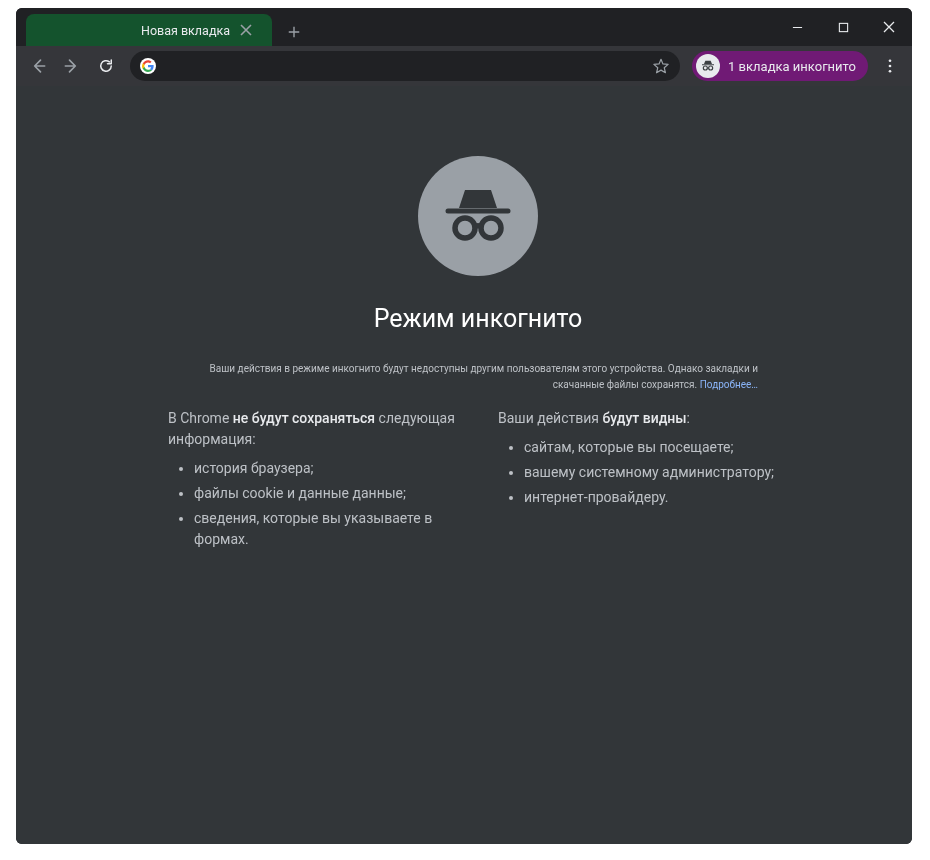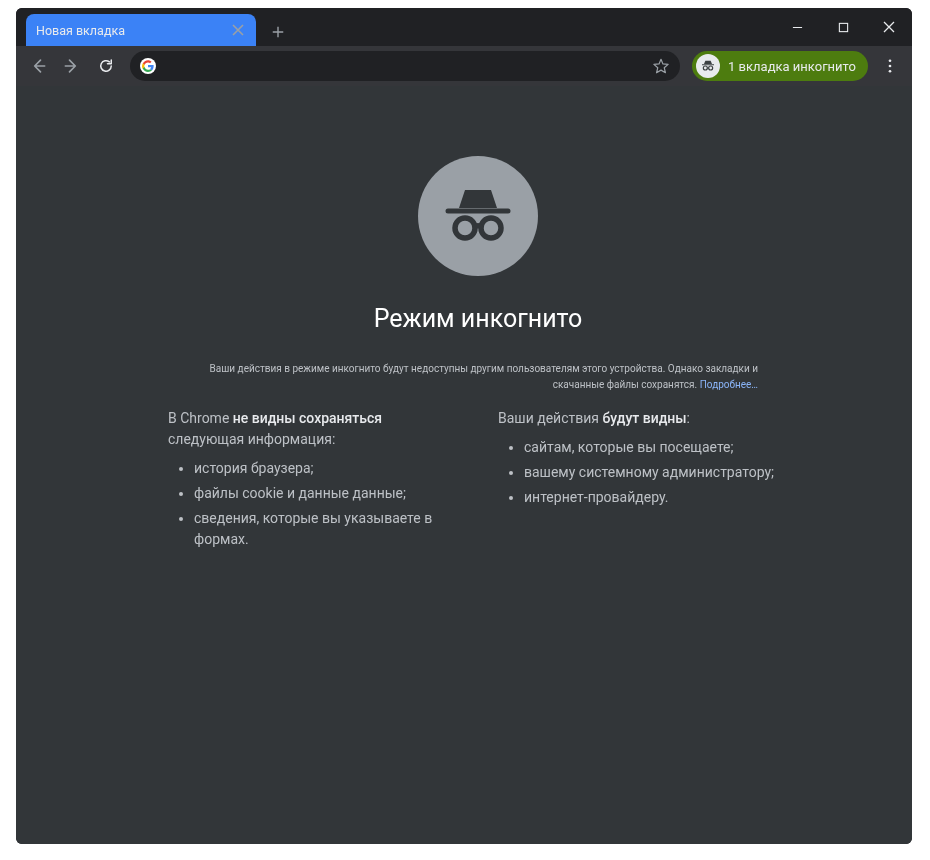--- a/index.html
+++ b/index.html
@@ -26,28 +26,29 @@
     align-items: stretch;
   }
   .tabstrip {
     display: flex; align-items: flex-end;
     padding-left: 10px;
     flex: 1;
   }
   .tab {
     height: 32px;
     margin-top: 6px;
-    background: #3b82f6;
+    background: #14532d;
     border-top-left-radius: 8px; border-top-right-radius: 8px;
     display: flex; align-items: center;
-    padding: 0 10px;
+    padding: 0 18px;
     min-width: 210px;
     color: #e8eaed;
     font-size: 12.5px;
     position: relative;
+    text-align: right;
   }
   .tab .title { flex: 1; white-space: nowrap; overflow: hidden; text-overflow: ellipsis; }
   .tab .close {
     width: 16px; height: 16px; border-radius: 50%;
     display: flex; align-items: center; justify-content: center;
     color: #9aa0a6; margin-left: 8px;
   }
   .newtab {
     width: 28px; height: 28px;
     margin: 8px 0 0 8px;
@@ -98,21 +99,21 @@
   }
   .omnibox .g-logo svg { width: 12px; height: 12px; }
   .omnibox input {
     flex: 1; border: none; outline: none;
     background: transparent; color: #e8eaed;
     font-size: 14px;
   }
   .omnibox .star { color: #9aa0a6; margin-left: 8px; }
   .incognito-chip {
     height: 30px;
-    background: #4d7c0f;
+    background: #701a75;
     border-radius: 15px;
     display: flex; align-items: center;
     padding: 0 12px 0 4px;
     color: #e8eaed;
     font-size: 13px;
     gap: 8px;
     margin: 0 4px;
   }
   .incognito-chip .badge {
     width: 24px; height: 24px; border-radius: 50%;
@@ -274,21 +275,21 @@
         <path d="M33 47 Q36 44 39 47" stroke="#323639" stroke-width="5" fill="none" stroke-linecap="round"></path>
       </svg>
     </div>
     <h1 class="page-title">Режим инкогнито</h1>
     <p class="intro">
       <span>Ваши действия в режиме инкогнито будут недоступны другим пользователям этого устройства. Однако закладки и скачанные файлы сохранятся. </span><a href="#">Подробнее…</a>
     </p>
     <div class="columns">
       <div class="col">
         <div class="col-head">
-          <span>В Chrome </span><strong>не видны сохраняться</strong><span> следующая информация:</span>
+          <span>В Chrome </span><strong>не будут сохраняться</strong><span> следующая информация:</span>
         </div>
         <ul>
           <li>история браузера;</li>
           <li>файлы cookie и данные данные;</li>
           <li>сведения, которые вы указываете в формах.</li>
         </ul>
       </div>
       <div class="col">
         <div class="col-head">
           <span>Ваши действия </span><strong>будут видны</strong><span>:</span>

